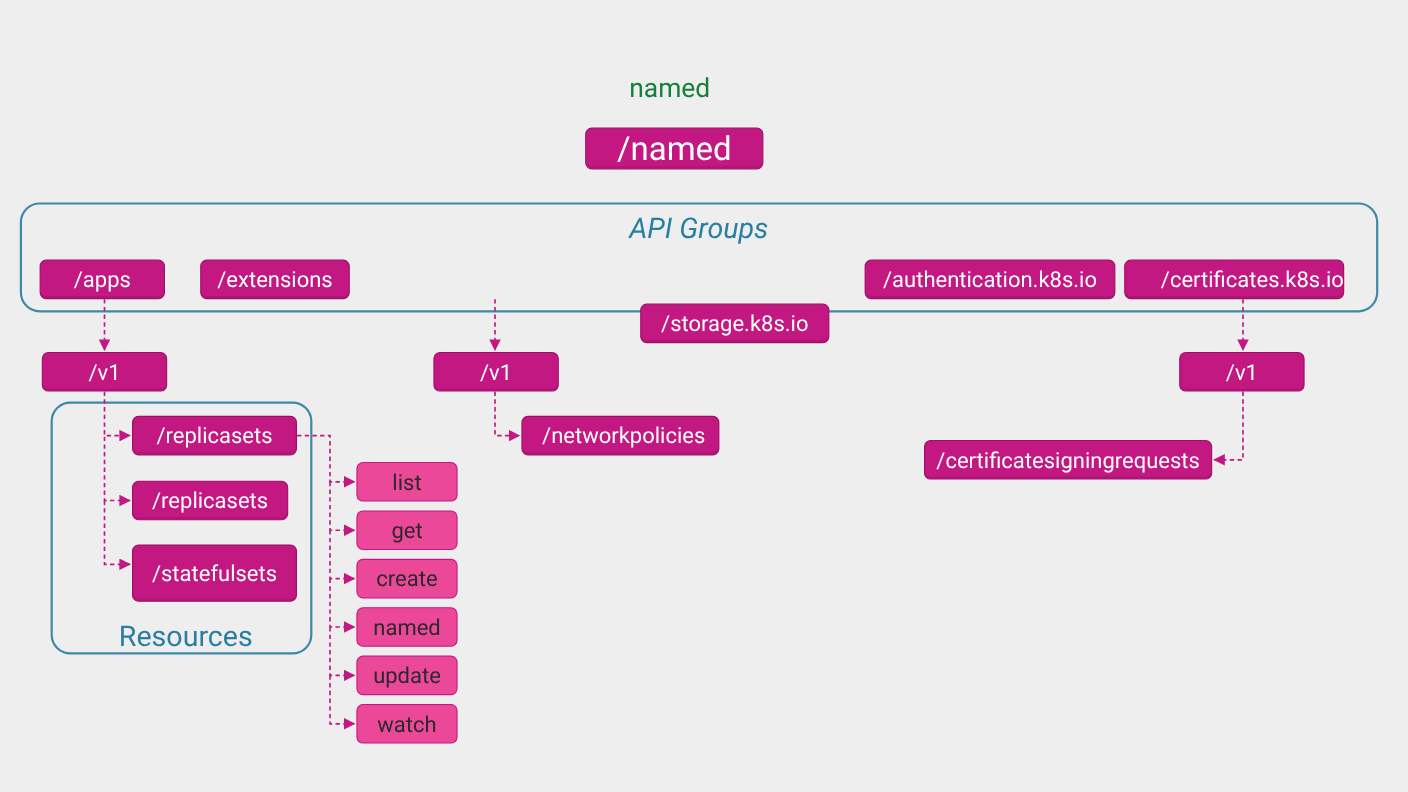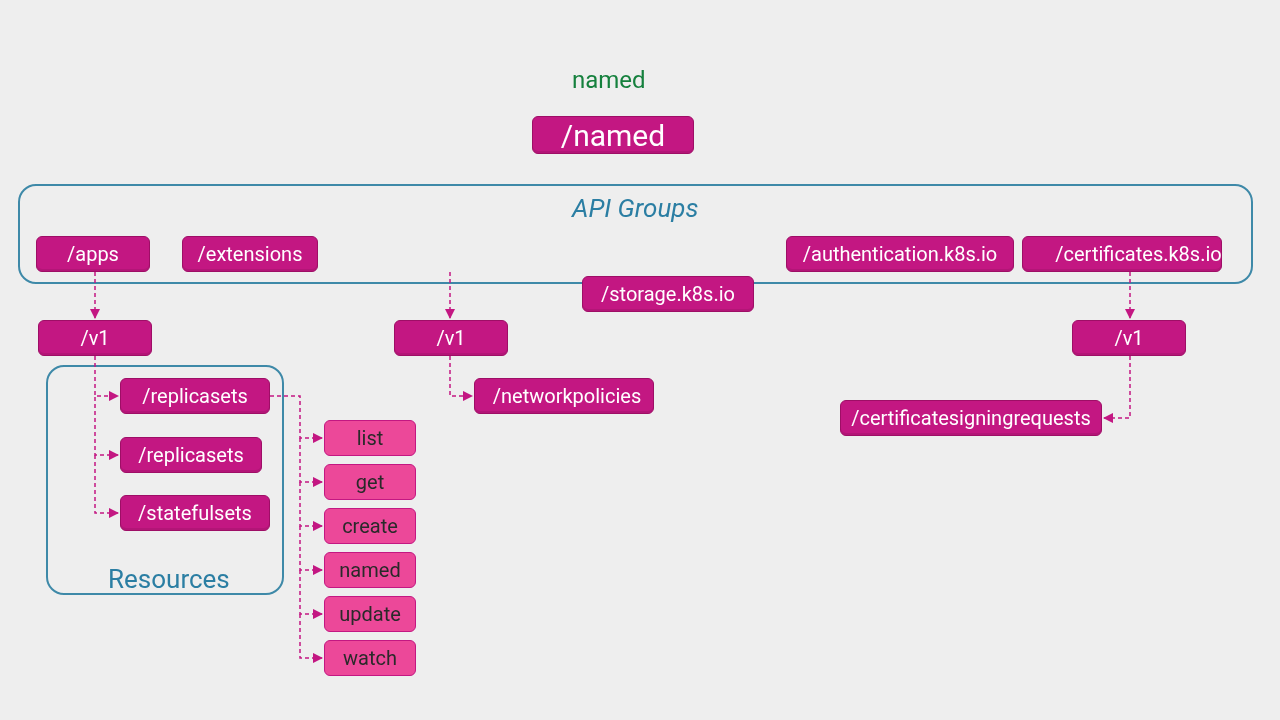--- a/index.html
+++ b/index.html
@@ -85,21 +85,21 @@
 
   <div class="node" style="left:38px;  top:320px; width:114px; height:36px;">/v1</div>
   <div class="node" style="left:394px; top:320px; width:114px; height:36px;">/v1</div>
   <div class="node" style="left:1072px; top:320px; width:114px; height:36px;">/v1</div>
 
   <div class="group-box" style="left:46px; top:365px; width:238px; height:230px;"></div>
   <div class="group-title" style="left:108px; top:564px;">Resources</div>
 
   <div class="node" style="left:120px; top:378px; width:150px; height:36px;">/replicasets</div>
   <div class="node" style="left:120px; top:437px; width:142px; height:36px;">/replicasets</div>
-  <div class="node" style="left:120px; top:495px; width:150px; height:36px;">/statefulsets</div>
+  <div class="node" style="left:120px; top:495px; width:150px; height:52px;">/statefulsets</div>
 
   <div class="node" style="left:474px; top:378px; width:180px; height:36px;padding-left:20px;">/networkpolicies</div>
 
   <div class="node" style="left:840px; top:400px; width:262px; height:36px;">/certificatesigningrequests</div>
 
   <div class="verb" style="left:324px; top:420px; width:92px;">list</div>
   <div class="verb" style="left:324px; top:464px; width:92px;">get</div>
   <div class="verb" style="left:324px; top:508px; width:92px;">create</div>
   <div class="verb" style="left:324px; top:552px; width:92px;">named</div>
   <div class="verb" style="left:324px; top:596px; width:92px;">update</div>

